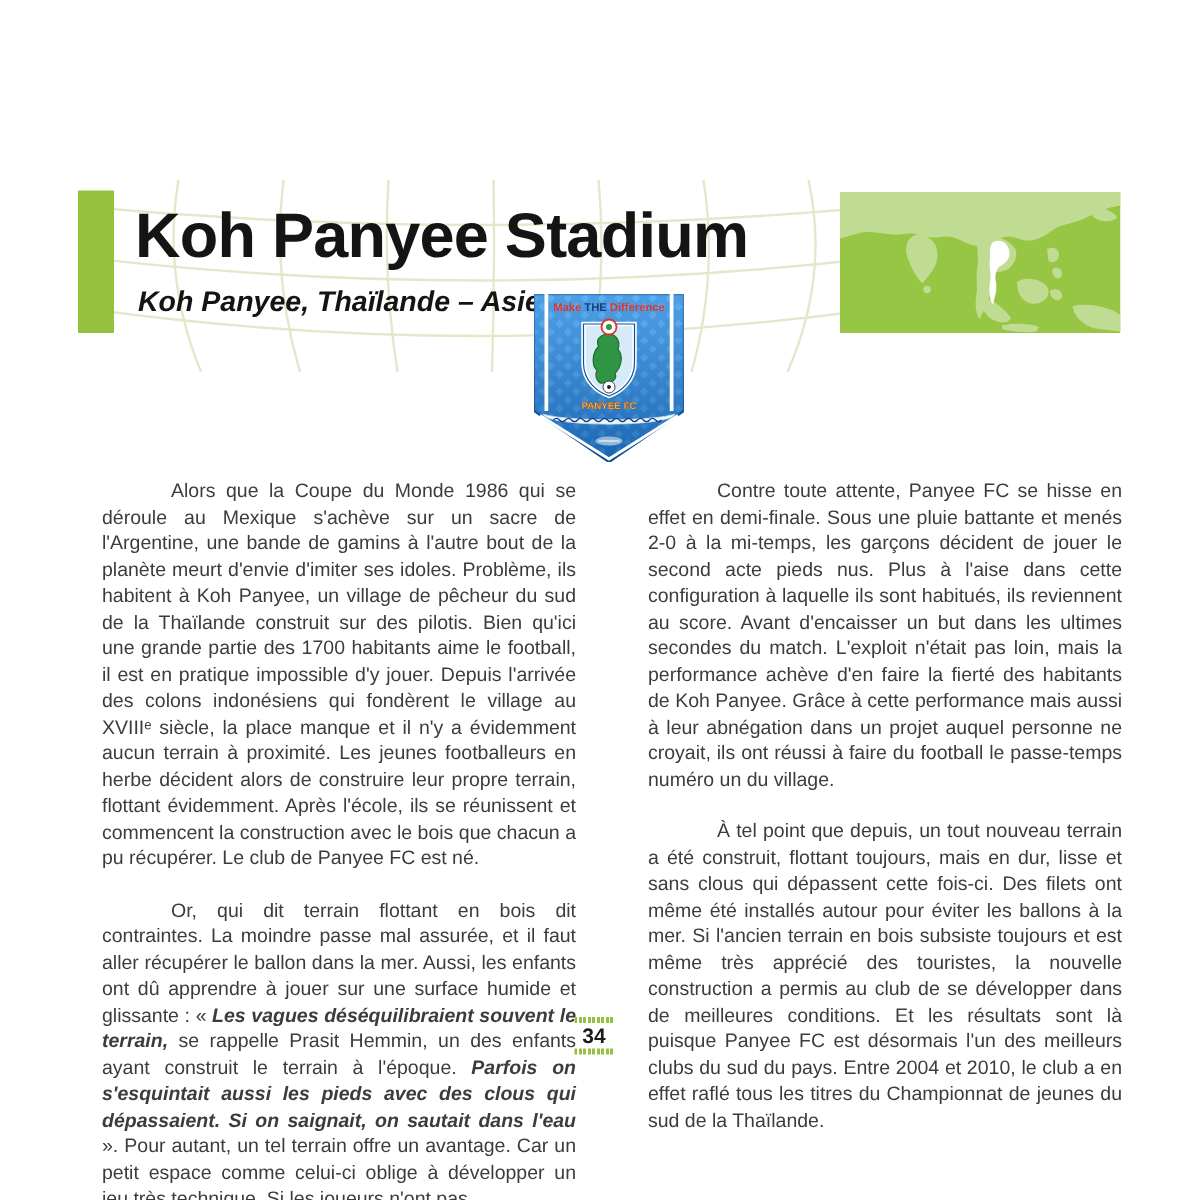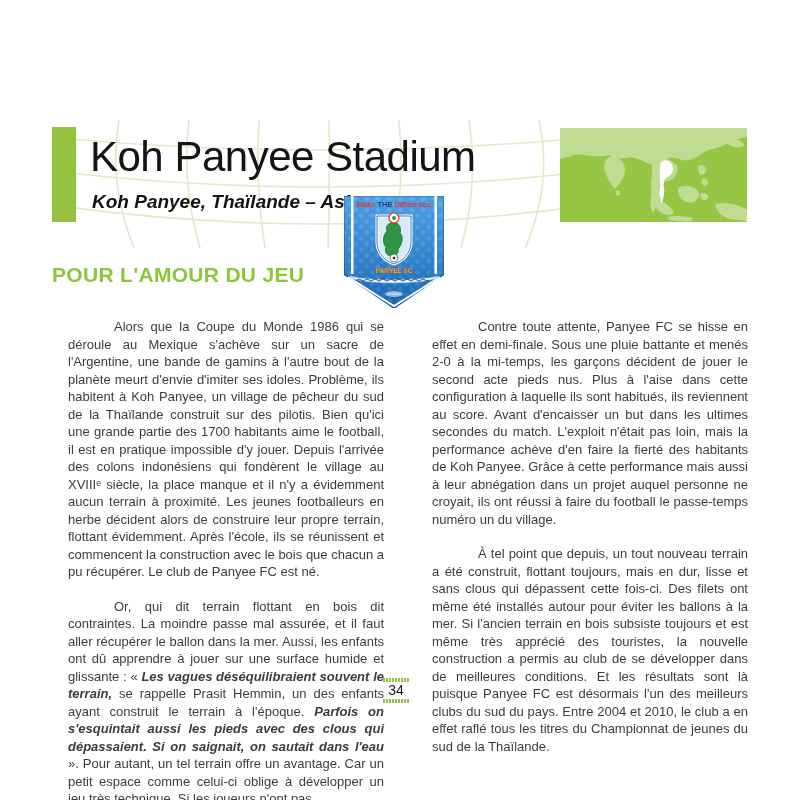--- a/index.html
+++ b/index.html
@@ -5,49 +5,49 @@
   html,body{margin:0;padding:0;background:#e9e9e9;}
   .page{
     position:relative;width:800px;height:800px;background:#ffffff;
     font-family:"Liberation Sans","DejaVu Sans",sans-serif;overflow:hidden;margin:0 auto;
   }
   
   .accent-bar{position:absolute;left:52px;top:127px;width:24px;height:95px;background:#95C23E;}
   .globe{position:absolute;left:64px;top:120px;width:515px;height:128px;z-index:0;}
   .title{
     position:absolute;left:90px;top:134px;width:560px;z-index:2;
-    font-size:42px;font-weight:normal;color:#141414;letter-spacing:-0.5px;line-height:1.1;
+    font-size:42px;font-weight:bold;color:#141414;letter-spacing:-0.5px;line-height:1.1;
   }
   .subtitle{
     position:absolute;left:92px;top:191px;z-index:2;
     font-size:19px;font-weight:bold;font-style:italic;color:#141414;
   }
   .map-wrap{position:absolute;left:560px;top:128px;width:187px;height:94px;z-index:2;}
-  .crest-wrap{position:absolute;left:344px;top:196px;width:100px;height:112px;z-index:3;}
+  .crest-wrap{position:absolute;left:356px;top:196px;width:100px;height:112px;z-index:3;}
   
   .section-heading{
     position:absolute;left:52px;top:263px;z-index:2;
     font-size:21px;font-weight:bold;color:#8CC63F;letter-spacing:.3px;
   }
   
   .columns{
     position:absolute;left:52px;top:318px;width:696px;display:flex;gap:32px;z-index:1;
   }
   .col{width:332px;}
   .para{
     font-size:13px;line-height:17.5px;color:#3C3C3C;text-align:justify;
     margin:0 0 17px 16px;text-indent:46px;
   }
   .para.no-indent{text-indent:0;}
   .bi{font-weight:bold;font-style:italic;}
   
   .page-num-block{position:absolute;left:381px;top:678px;width:30px;text-align:center;z-index:2;}
   .num-bar{height:4px;width:26px;margin:0 auto;
     background:repeating-linear-gradient(90deg,#95C23E 0 2px,#ffffff 2px 3px);}
-  .page-num{font-size:14px;font-weight:normal;color:#1d1d1d;line-height:15px;padding:1px 0;text-align:center;}
+  .page-num{font-size:14px;font-weight:bold;color:#1d1d1d;line-height:15px;padding:1px 0;text-align:center;}
 </style>
 </head>
 <body>
 
 <div class="page">
 
   <svg class="globe" viewBox="0 0 515 128">
     <g fill="none" stroke="#E1E9CA" stroke-width="1.6">
       <path d="M-5,18 Q257,42 520,18"></path>
       <path d="M-5,52 Q257,82 520,52"></path>
@@ -123,21 +123,20 @@
       <text x="50" y="76.5" text-anchor="middle" font-family="Liberation Sans, DejaVu Sans, sans-serif" font-size="6.5" font-weight="bold" fill="#FFD227" stroke="#C03020" stroke-width="0.25">PANYEE FC</text>
 
       <path d="M6,80 C20,85 80,85 94,80 C92,89 8,89 6,80 Z" fill="#F2F8FD" stroke="#BFD9EF" stroke-width="0.5"></path>
       <path d="M13,84 q2,-2.2 4,0 t4,0 t4,0 t4,0 t4,0 t4,0 t4,0 t4,0 t4,0 t4,0 t4,0 t4,0 t4,0 t4,0 t4,0 t4,0 t4,0 t4,0" fill="none" stroke="#16407E" stroke-width="0.9"></path>
 
       <ellipse cx="50" cy="98" rx="9" ry="3" fill="#FFFFFF" fill-opacity="0.5"></ellipse>
       <path d="M43,98 H57" stroke="#FFFFFF" stroke-width="0.7"></path>
     </svg>
   </div>
 
-  <div class="section-heading">POUR L'AMOUR DU JEU</div>
 
   <div class="columns">
     <div class="col">
       <p class="para">Alors que la Coupe du Monde 1986 qui se déroule au Mexique s'achève sur un sacre de l'Argentine, une bande de gamins à l'autre bout de la planète meurt d'envie d'imiter ses idoles. Problème, ils habitent à Koh Panyee, un village de pêcheur du sud de la Thaïlande construit sur des pilotis. Bien qu'ici une grande partie des 1700 habitants aime le football, il est en pratique impossible d'y jouer. Depuis l'arrivée des colons indonésiens qui fondèrent le village au XVIIIᵉ siècle, la place manque et il n'y a évidemment aucun terrain à proximité. Les jeunes footballeurs en herbe décident alors de construire leur propre terrain, flottant évidemment. Après l'école, ils se réunissent et commencent la construction avec le bois que chacun a pu récupérer. Le club de Panyee FC est né.</p>
       <p class="para"><span>Or, qui dit terrain flottant en bois dit contraintes. La moindre passe mal assurée, et il faut aller récupérer le ballon dans la mer. Aussi, les enfants ont dû apprendre à jouer sur une surface humide et glissante : « </span><span class="bi">Les vagues déséquilibraient souvent le terrain,</span><span> se rappelle Prasit Hemmin, un des enfants ayant construit le terrain à l'époque. </span><span class="bi">Parfois on s'esquintait aussi les pieds avec des clous qui dépassaient. Si on saignait, on sautait dans l'eau</span><span> ». Pour autant, un tel terrain offre un avantage. Car un petit espace comme celui-ci oblige à développer un jeu très technique. Si les joueurs n'ont pas</span></p>
     </div>
     <div class="col">
       <p class="para">Contre toute attente, Panyee FC se hisse en effet en demi-finale. Sous une pluie battante et menés 2-0 à la mi-temps, les garçons décident de jouer le second acte pieds nus. Plus à l'aise dans cette configuration à laquelle ils sont habitués, ils reviennent au score. Avant d'encaisser un but dans les ultimes secondes du match. L'exploit n'était pas loin, mais la performance achève d'en faire la fierté des habitants de Koh Panyee. Grâce à cette performance mais aussi à leur abnégation dans un projet auquel personne ne croyait, ils ont réussi à faire du football le passe-temps numéro un du village.</p>
       <p class="para">À tel point que depuis, un tout nouveau terrain a été construit, flottant toujours, mais en dur, lisse et sans clous qui dépassent cette fois-ci. Des filets ont même été installés autour pour éviter les ballons à la mer. Si l'ancien terrain en bois subsiste toujours et est même très apprécié des touristes, la nouvelle construction a permis au club de se développer dans de meilleures conditions. Et les résultats sont là puisque Panyee FC est désormais l'un des meilleurs clubs du sud du pays. Entre 2004 et 2010, le club a en effet raflé tous les titres du Championnat de jeunes du sud de la Thaïlande.</p>
     </div>

